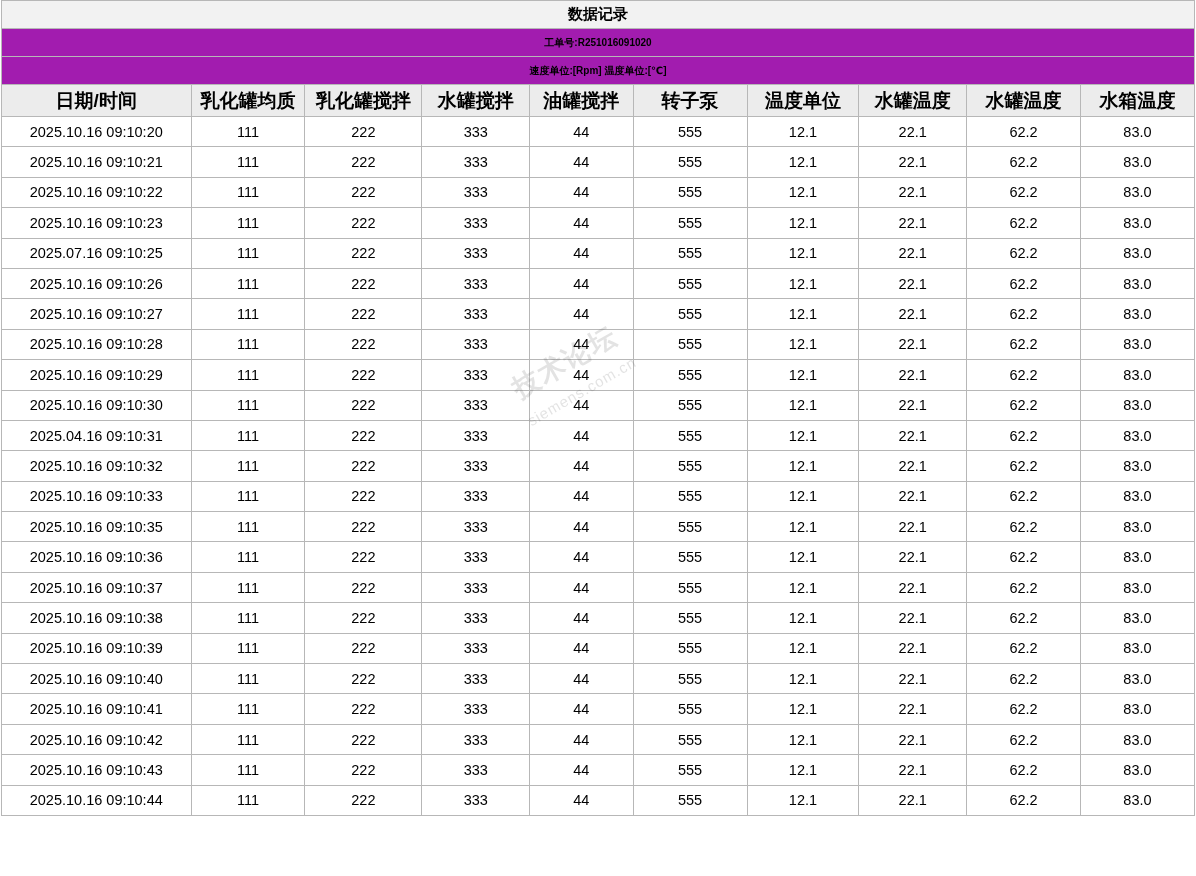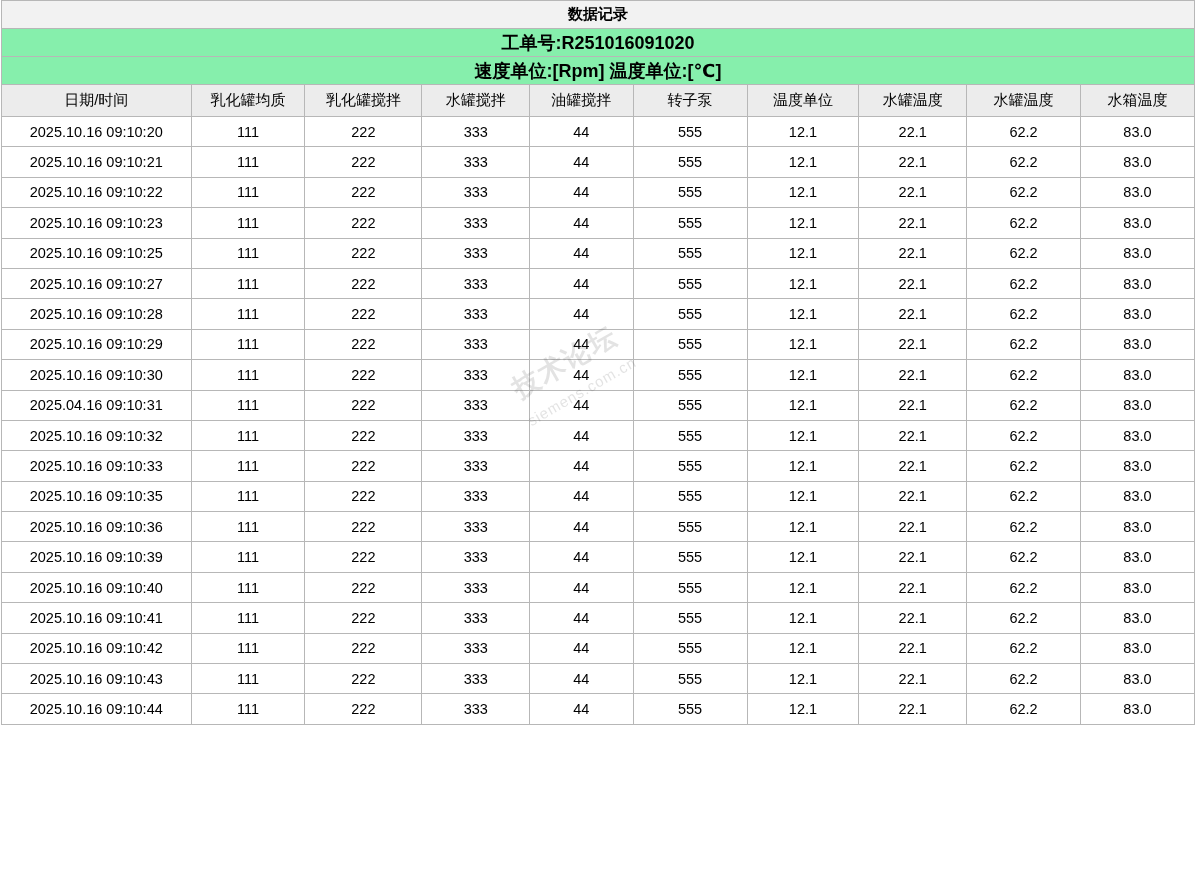--- a/index.html
+++ b/index.html
@@ -39,27 +39,27 @@
   }
   tr.title-row td {
     height: 27px;
     font-weight: bold;
     font-size: 15px;
     background: #f2f2f2;
   }
   tr.meta-row td {
     height: 27px;
     font-weight: bold;
-    font-size: 18px;
-    background: #86efac;
+    font-size: 10px;
+    background: #a21caf;
   }
   tr.header-row th {
     height: 31px;
-    font-weight: normal;
-    font-size: 15px;
+    font-weight: bold;
+    font-size: 19px;
     background: #ececec;
   }
   tr.data-row td {
     height: 29.4px;
     font-size: 14.5px;
   }
   tr.data-row td.ts {
     font-size: 14.5px;
     margin-top: 22px;
   }
@@ -181,21 +181,33 @@
           <td>222</td>
           <td>333</td>
           <td>44</td>
           <td>555</td>
           <td>12.1</td>
           <td>22.1</td>
           <td>62.2</td>
           <td>83.0</td>
         </tr>
         <tr class="data-row">
-          <td class="ts">2025.10.16 09:10:25</td>
+          <td class="ts">2025.07.16 09:10:25</td>
+          <td>111</td>
+          <td>222</td>
+          <td>333</td>
+          <td>44</td>
+          <td>555</td>
+          <td>12.1</td>
+          <td>22.1</td>
+          <td>62.2</td>
+          <td>83.0</td>
+        </tr>
+        <tr class="data-row">
+          <td class="ts">2025.10.16 09:10:26</td>
           <td>111</td>
           <td>222</td>
           <td>333</td>
           <td>44</td>
           <td>555</td>
           <td>12.1</td>
           <td>22.1</td>
           <td>62.2</td>
           <td>83.0</td>
         </tr>
@@ -290,20 +302,44 @@
           <td>333</td>
           <td>44</td>
           <td>555</td>
           <td>12.1</td>
           <td>22.1</td>
           <td>62.2</td>
           <td>83.0</td>
         </tr>
         <tr class="data-row">
           <td class="ts">2025.10.16 09:10:36</td>
+          <td>111</td>
+          <td>222</td>
+          <td>333</td>
+          <td>44</td>
+          <td>555</td>
+          <td>12.1</td>
+          <td>22.1</td>
+          <td>62.2</td>
+          <td>83.0</td>
+        </tr>
+        <tr class="data-row">
+          <td class="ts">2025.10.16 09:10:37</td>
+          <td>111</td>
+          <td>222</td>
+          <td>333</td>
+          <td>44</td>
+          <td>555</td>
+          <td>12.1</td>
+          <td>22.1</td>
+          <td>62.2</td>
+          <td>83.0</td>
+        </tr>
+        <tr class="data-row">
+          <td class="ts">2025.10.16 09:10:38</td>
           <td>111</td>
           <td>222</td>
           <td>333</td>
           <td>44</td>
           <td>555</td>
           <td>12.1</td>
           <td>22.1</td>
           <td>62.2</td>
           <td>83.0</td>
         </tr>

